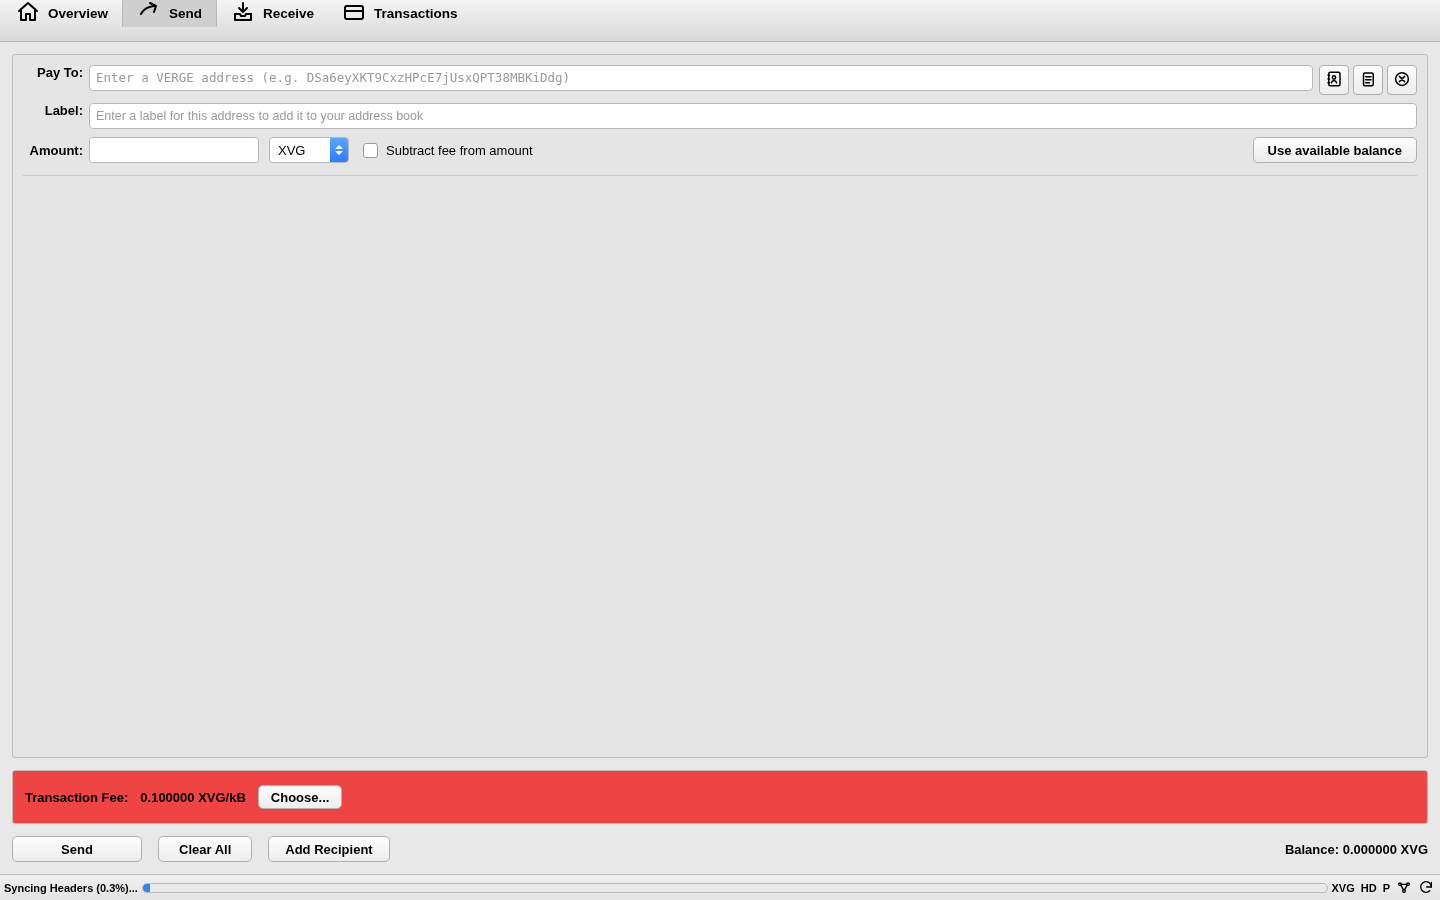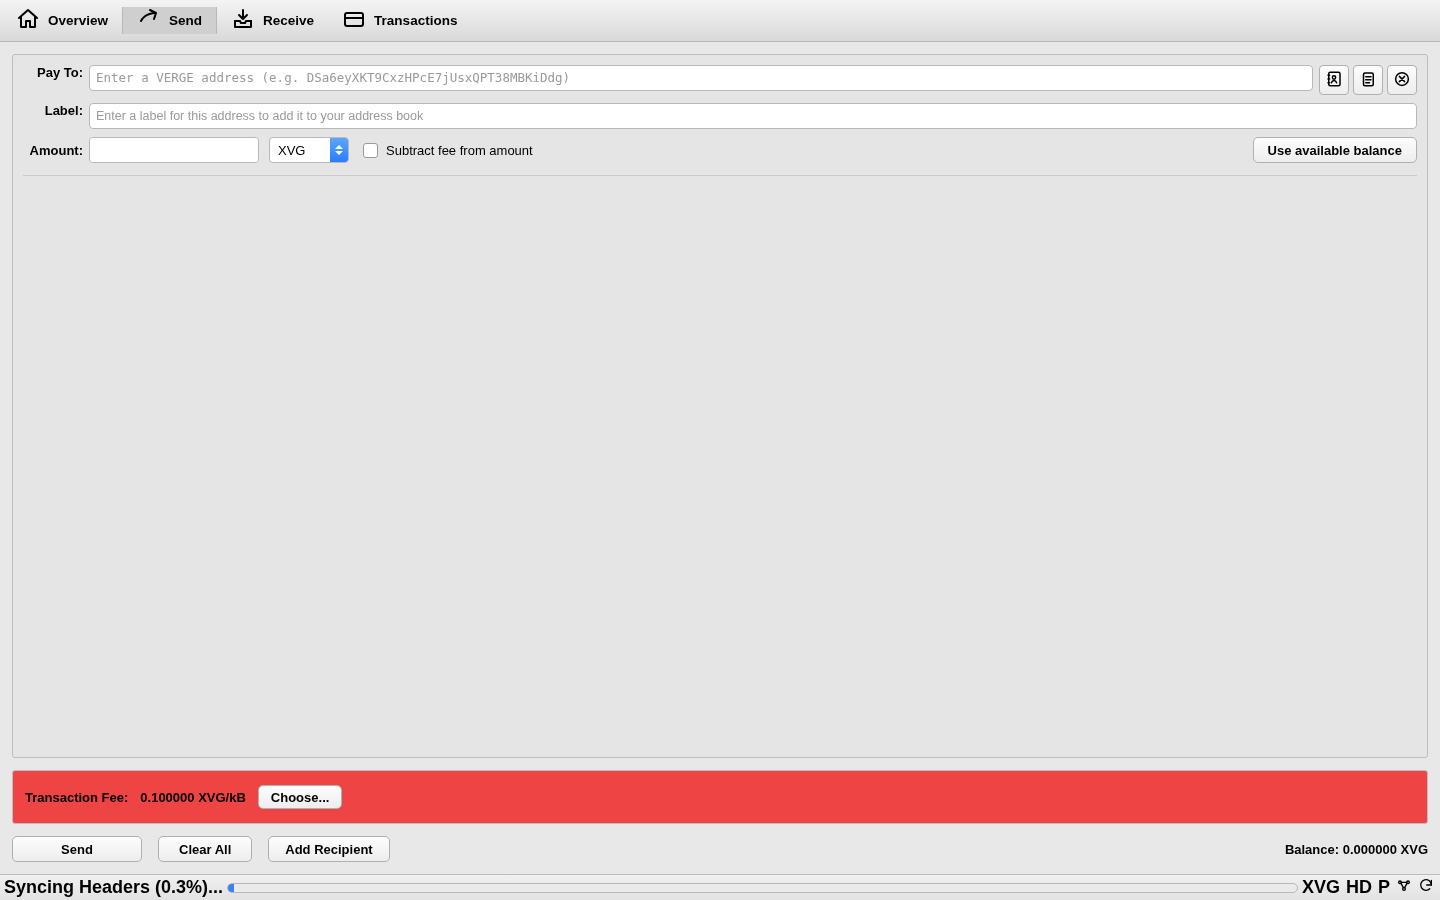--- a/index.html
+++ b/index.html
@@ -13,21 +13,21 @@
     overflow: hidden;
   }
   body { display: flex; flex-direction: column; }
 
   
   .toolbar {
     height: 42px;
     background: linear-gradient(to bottom, #f4f4f4, #d9d9d9);
     border-bottom: 1px solid #b8b8b8;
     display: flex;
-    align-items: center;
+    align-items: flex-start;
     padding-left: 2px;
   }
   .tab {
     display: flex;
     align-items: center;
     gap: 8px;
     padding: 0 14px;
     font-weight: 600;
     font-size: 13.5px;
     cursor: pointer;
@@ -170,21 +170,21 @@
   .balance { margin-left:auto; font-size:13px; }
   .balance b { font-weight:700; }
 
   
   .statusbar {
     height: 26px;
     border-top: 1px solid #bdbdbd;
     background: linear-gradient(#f0f0f0,#e2e2e2);
     display:flex; align-items:center;
     padding: 0 6px 0 4px;
-    font-size: 18px;
+    font-size: 11px;
     gap: 4px;
   }
   .status-left { font-weight:700; white-space:nowrap; }
   .progress {
     flex:1; height:10px;
     border:1px solid #b8b8b8; border-radius:5px;
     background:#eaeaea;
     overflow:hidden;
   }
   .progress .fill { height:100%; width:0.6%; background:#3a80ef; }

